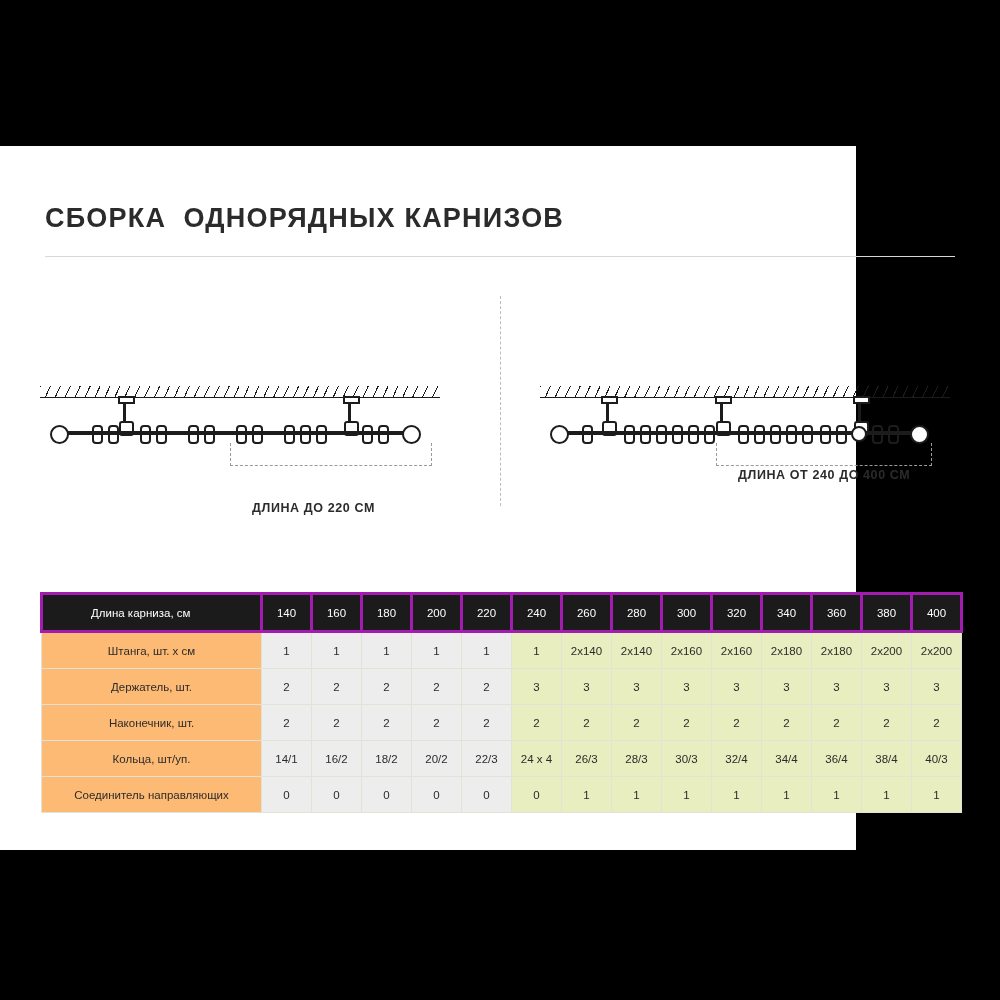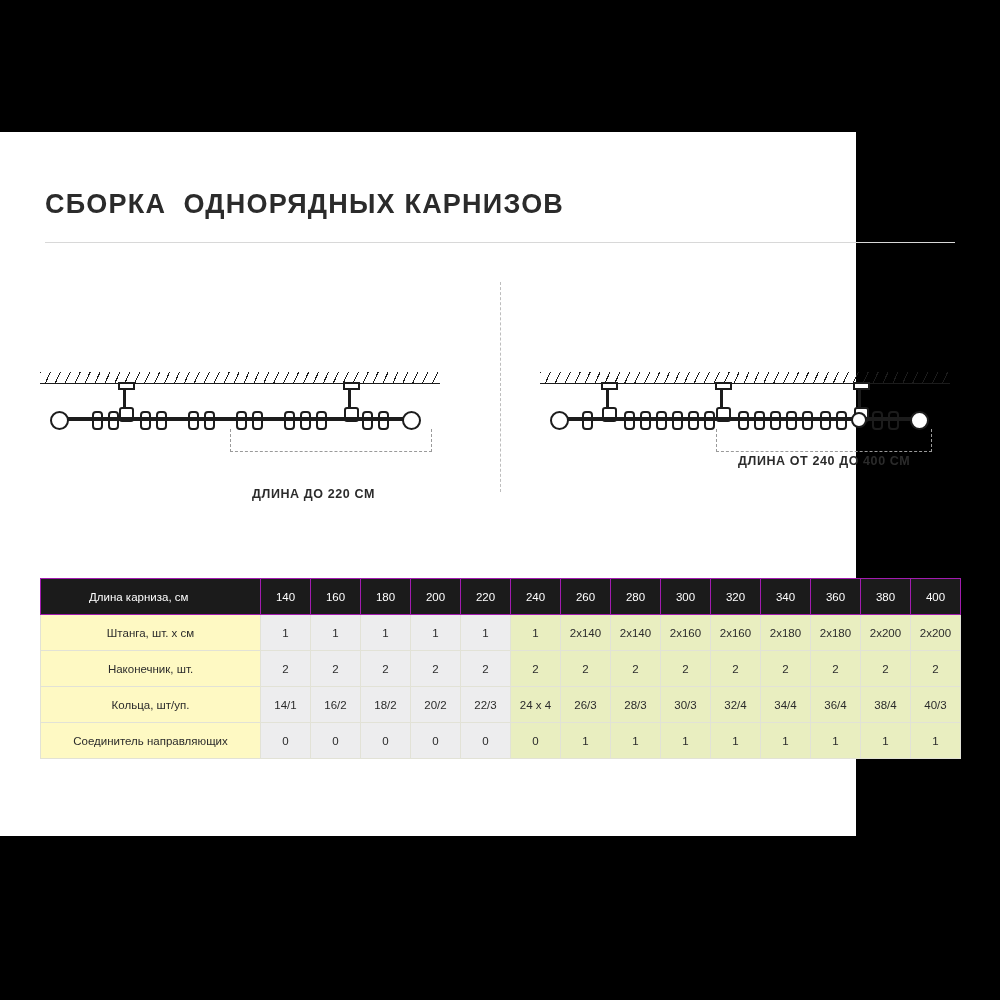--- a/index.html
+++ b/index.html
@@ -9,21 +9,21 @@
   }
   body {
     width: 1000px;
     height: 1000px;
     font-family: "Liberation Sans", sans-serif;
     overflow: hidden;
   }
   .page {
     position: absolute;
     left: 0;
-    top: 132px;
+    top: 146px;
     width: 856px;
     height: 704px;
     background: #ffffff;
   }
   .title {
     position: absolute;
     left: 45px;
     top: 57px;
     font-size: 27px;
     font-weight: bold;
@@ -162,29 +162,29 @@
     border: 1px solid #e2e2d6;
     font-size: 11.5px;
     color: #2b2b2b;
     height: 33px;
     text-align: center;
     font-weight: normal;
   }
   table.spec thead th {
     background: #1b1b1b;
     color: #ffffff;
-    border: 1px solid #a21caf;
+    border: 3px solid #a21caf;
     font-size: 11.5px;
   }
   table.spec thead th.rowhead {
     text-align: left;
     padding-left: 48px;
   }
   td.rowlabel {
-    background: #fef9c3;
+    background: #fdba74;
     text-align: center;
     padding: 0 6px;
   }
   td.grey { background: #ededee; }
   td.olive { background: #e9eec0; }
   .col-label { width: 220px; }
   .col-v { width: 50px; }
 </style>
 </head>
 <body>
@@ -337,20 +337,37 @@
         <td class="olive">2х140</td>
         <td class="olive">2х140</td>
         <td class="olive">2х160</td>
         <td class="olive">2х160</td>
         <td class="olive">2х180</td>
         <td class="olive">2х180</td>
         <td class="olive">2х200</td>
         <td class="olive">2х200</td>
       </tr>
       <tr>
+        <td class="rowlabel">Держатель, шт.</td>
+        <td class="grey">2</td>
+        <td class="grey">2</td>
+        <td class="grey">2</td>
+        <td class="grey">2</td>
+        <td class="grey">2</td>
+        <td class="olive">3</td>
+        <td class="olive">3</td>
+        <td class="olive">3</td>
+        <td class="olive">3</td>
+        <td class="olive">3</td>
+        <td class="olive">3</td>
+        <td class="olive">3</td>
+        <td class="olive">3</td>
+        <td class="olive">3</td>
+      </tr>
+      <tr>
         <td class="rowlabel">Наконечник, шт.</td>
         <td class="grey">2</td>
         <td class="grey">2</td>
         <td class="grey">2</td>
         <td class="grey">2</td>
         <td class="grey">2</td>
         <td class="olive">2</td>
         <td class="olive">2</td>
         <td class="olive">2</td>
         <td class="olive">2</td>

